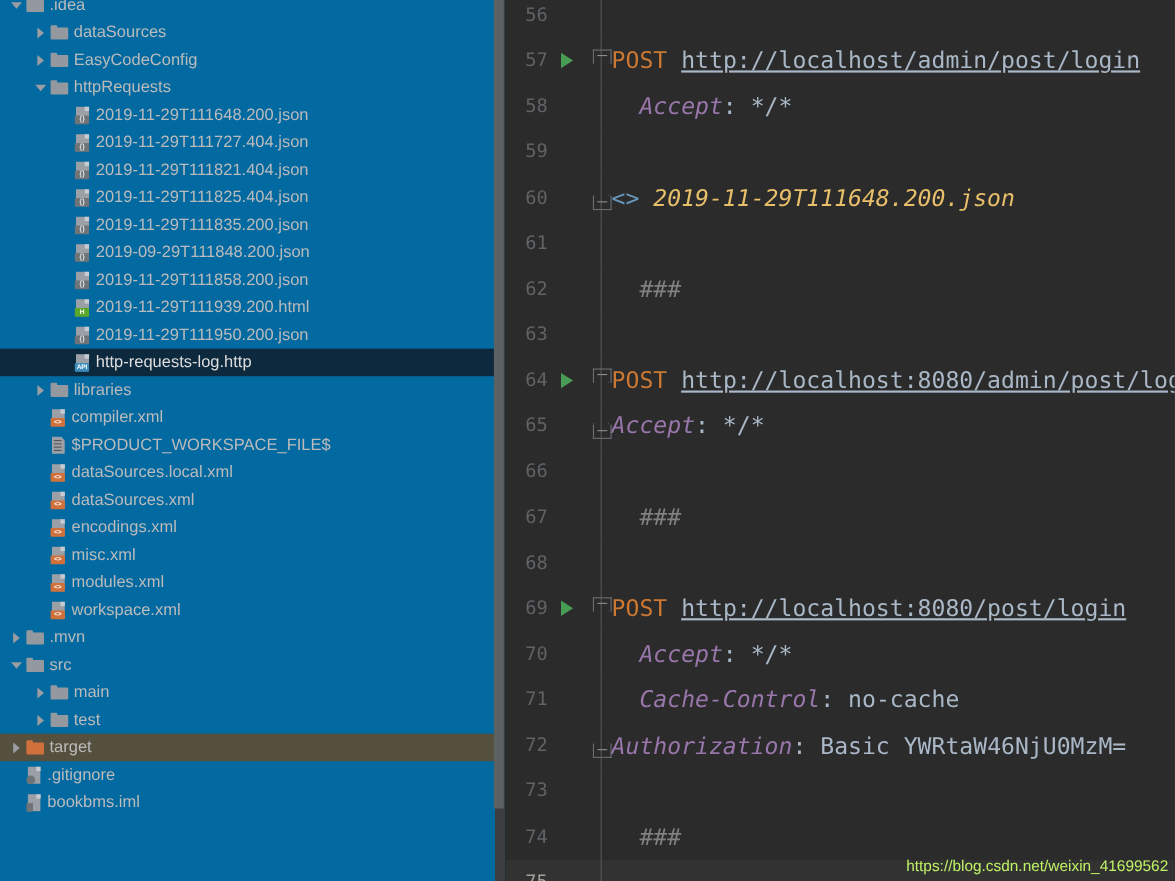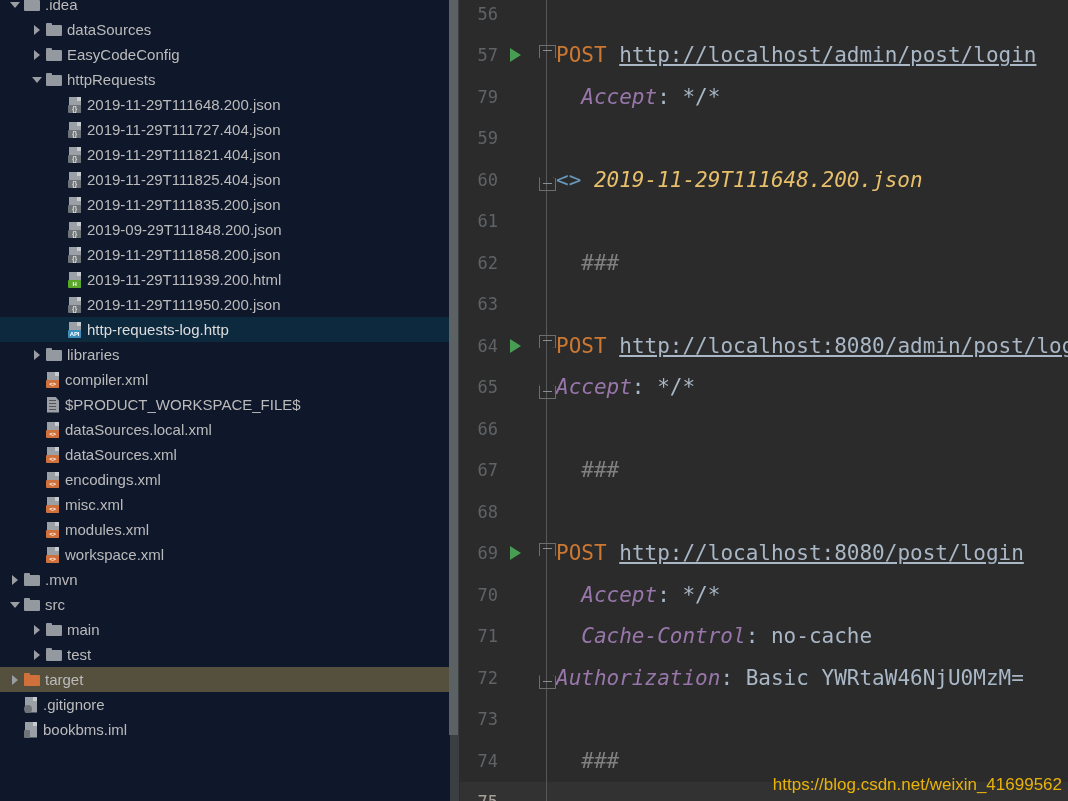--- a/index.html
+++ b/index.html
@@ -5,21 +5,21 @@
   html,body{margin:0;padding:0;background:#3c3f41;}
   body{
     width:1068px;height:801px;overflow:hidden;position:relative;
     font-family:"Liberation Sans",sans-serif;
     -webkit-font-smoothing:antialiased;
   }
   #app{position:absolute;inset:0;display:flex;}
 
   
   #tree-panel{
-    position:relative;width:460px;height:801px;background:#0f172a;
+    position:relative;width:460px;height:801px;background:#0369a1;
     overflow:hidden;flex:0 0 460px;
   }
   .tree-scroll{position:absolute;left:0;top:0;width:450px;}
   .row{
     position:relative;height:25px;line-height:25px;white-space:nowrap;
     font-size:15px;color:#bbbbbb;display:flex;align-items:center;
     box-sizing:border-box;
   }
   .row.selected{background:#0d293e;}
   .row.hovered{background:#55503e;}
@@ -148,21 +148,21 @@
   .tok-method{color:#cc7832;}
   .tok-url{color:#a9b7c6;text-decoration:underline;text-align:right;}
   .tok-header{color:#9876aa;font-style:italic;}
   .tok-colon{color:#a9b7c6;}
   .tok-value{color:#a9b7c6;}
   .tok-comment{color:#808080;}
   .tok-file{color:#e8bf6a;font-style:italic;}
   .tok-angle{color:#6897bb;}
 
   #watermark{
-    position:absolute;right:6px;bottom:6px;font-size:17px;color:#eab308;
+    position:absolute;right:6px;bottom:6px;font-size:14px;color:#bef264;
     font-family:"Liberation Sans",sans-serif;
   }
 </style>
 </head>
 <body>
 
 <div id="app">
 
   <div id="tree-panel">
     <div class="tree-scroll" id="tree-rows" style="top: -8px;">
@@ -477,21 +477,21 @@
             <span class="runicon"></span>
             <span class="foldline"></span>
             <span class="foldmark start" style="top: 10px;">
               <span class="bar"></span>
             </span>
           </div>
           <div class="code-area"><span class="tok-method">POST</span><span> </span><span class="tok-url">http://localhost/admin/post/login</span></div>
         </div>
         <div class="eline">
           <div class="gutter">
-            <span class="lnum">79</span>
+            <span class="lnum">58</span>
             <span class="foldline"></span>
           </div>
           <div class="code-area"><span>  </span><span class="tok-header">Accept</span><span class="tok-colon">: </span><span class="tok-value">*/*</span></div>
         </div>
         <div class="eline">
           <div class="gutter">
             <span class="lnum">59</span>
             <span class="foldline"></span>
           </div>
           <div class="code-area"></div>

